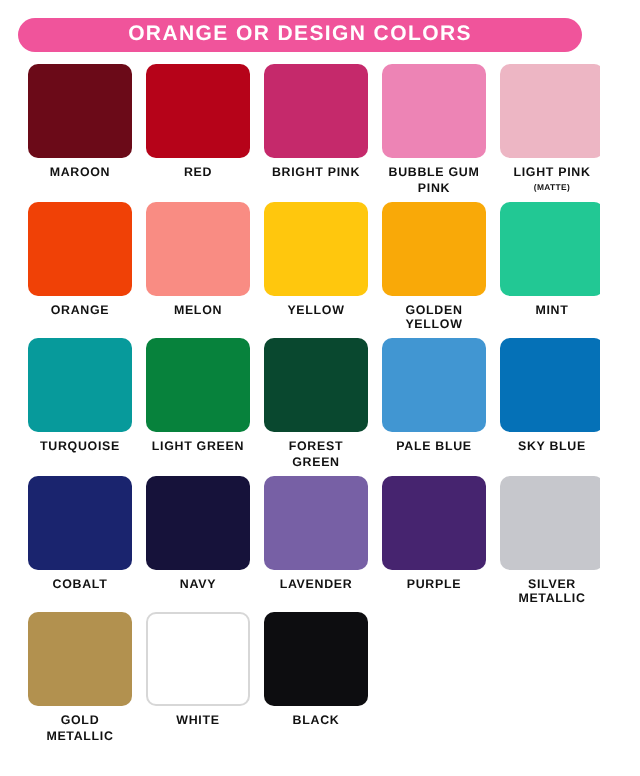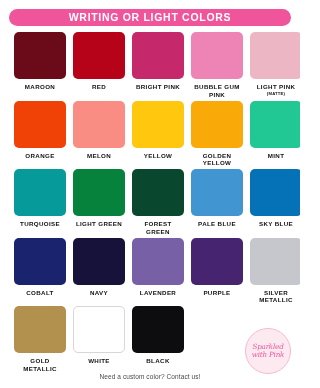--- a/index.html
+++ b/index.html
@@ -129,21 +129,21 @@
     white-space: nowrap;
   }
 </style>
 </head>
 <body>
 
 <div class="sheet">
 
   <div class="header-wrap">
     <div class="header-pill">
-      <span class="header-title">WRITING OR LIGHT COLORS</span>
+      <span class="header-title">ORANGE OR DESIGN COLORS</span>
     </div>
   </div>
 
   <div class="grid">
       <div class="row">
         <div class="cell">
           <div class="swatch" style="background: rgb(107, 10, 24);"></div>
           <div class="label">MAROON</div>
         </div>
         <div class="cell">
@@ -239,21 +239,14 @@
           <div class="swatch bordered" style="background: rgb(255, 255, 255);"></div>
           <div class="label">WHITE</div>
         </div>
         <div class="cell">
           <div class="swatch" style="background: rgb(13, 13, 16);"></div>
           <div class="label">BLACK</div>
         </div>
       </div>
     </div>
 
-  <div class="footer">
-    <div class="logo-badge">
-      <span class="logo-line">Sparkled</span>
-      <span class="logo-line">with Pink</span>
-    </div>
-    <div class="footer-note">Need a custom color? Contact us!</div>
-  </div>
 
 </div>
 
 </body></html>

